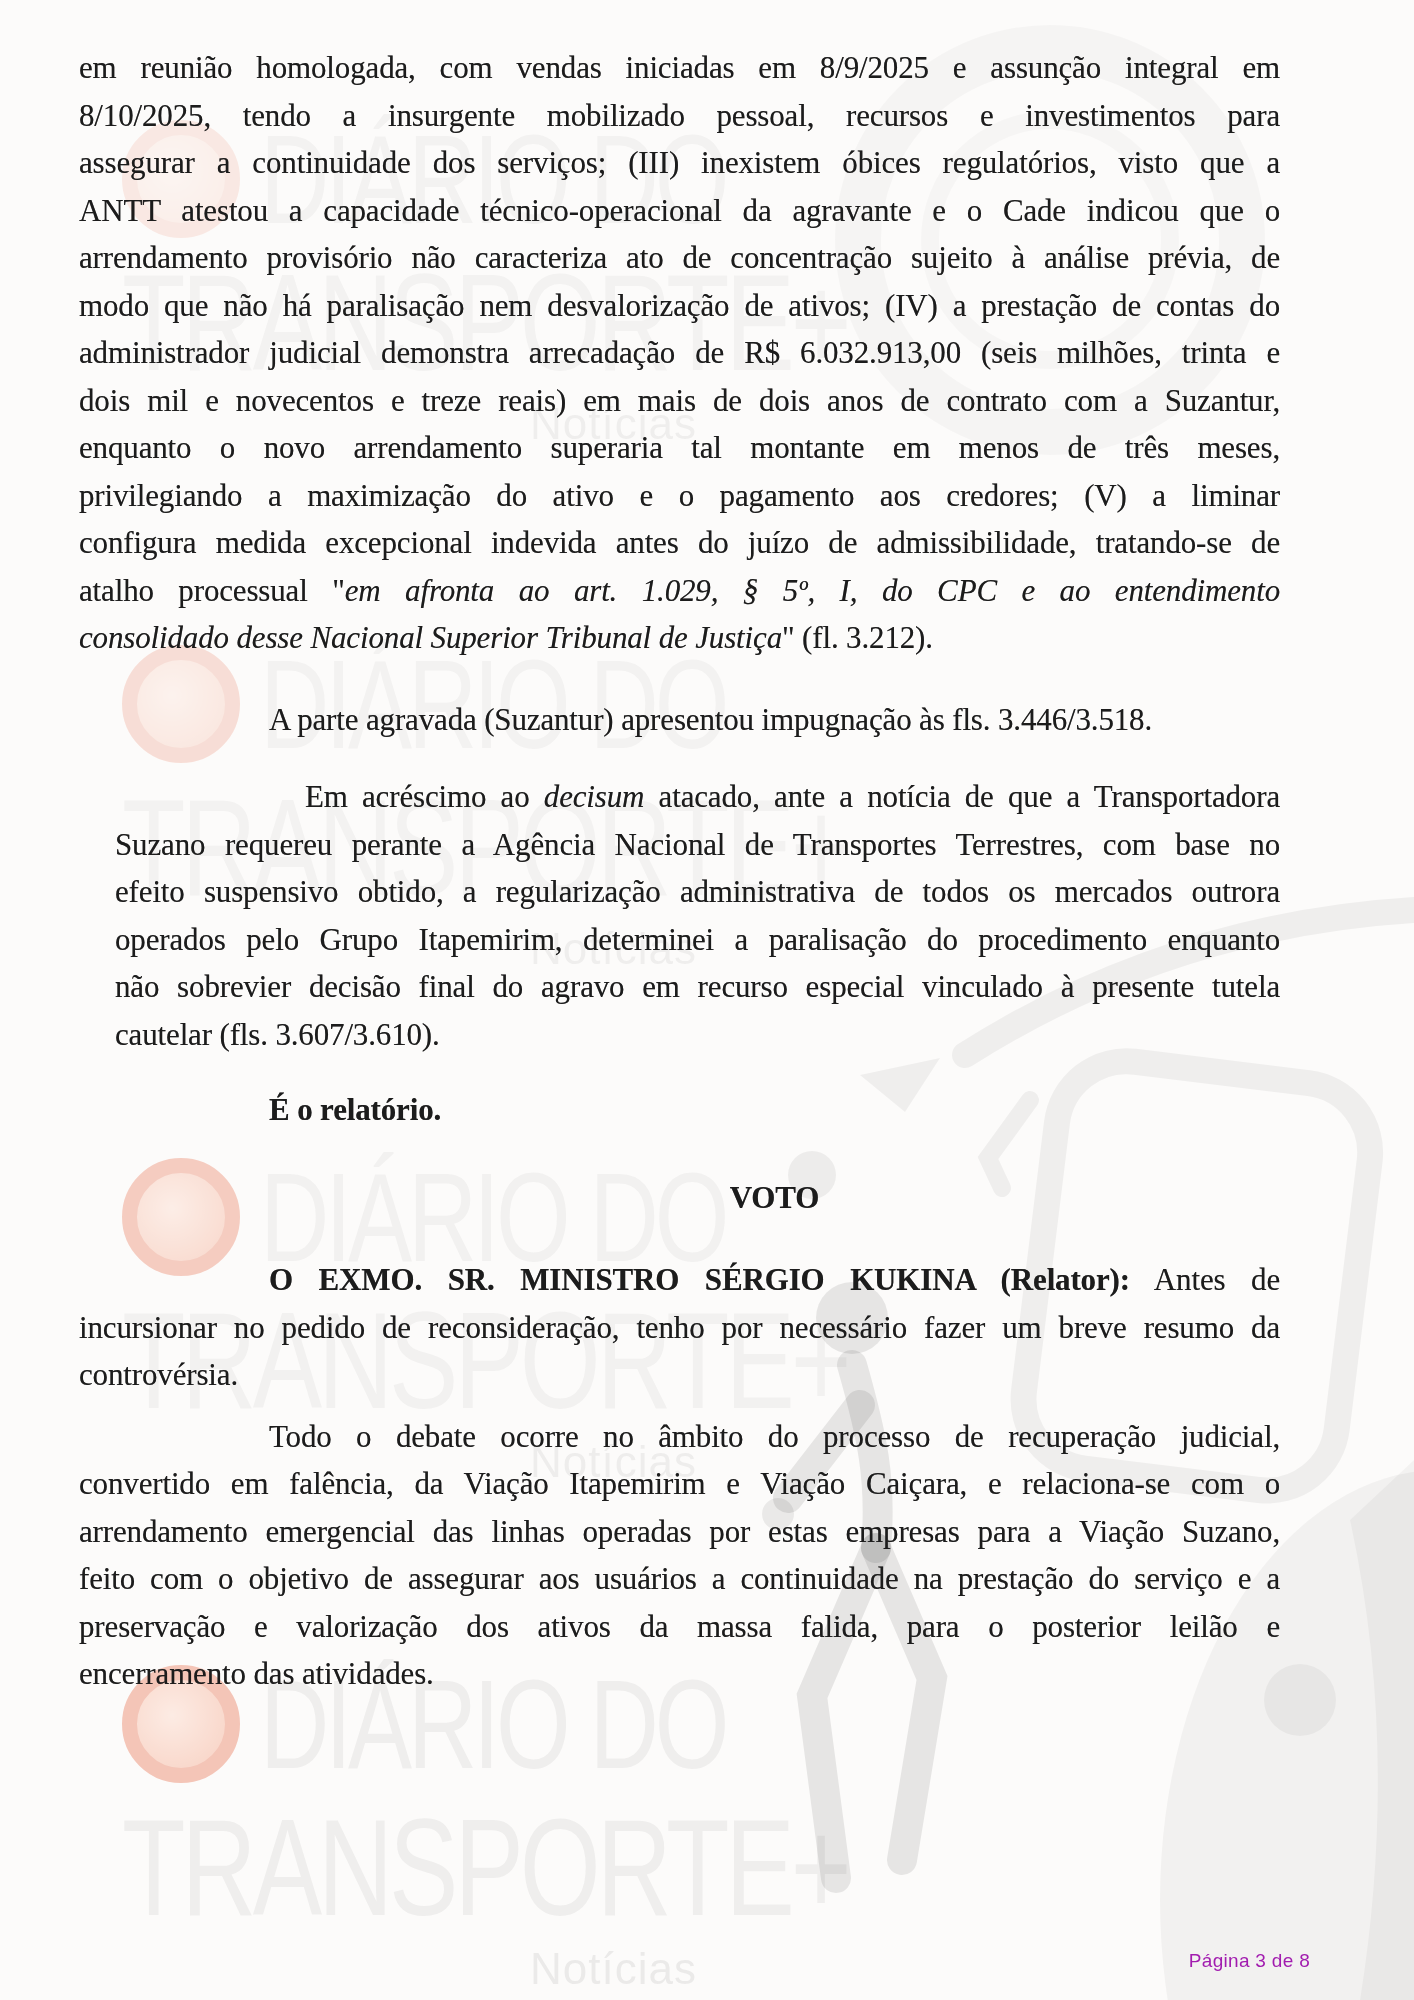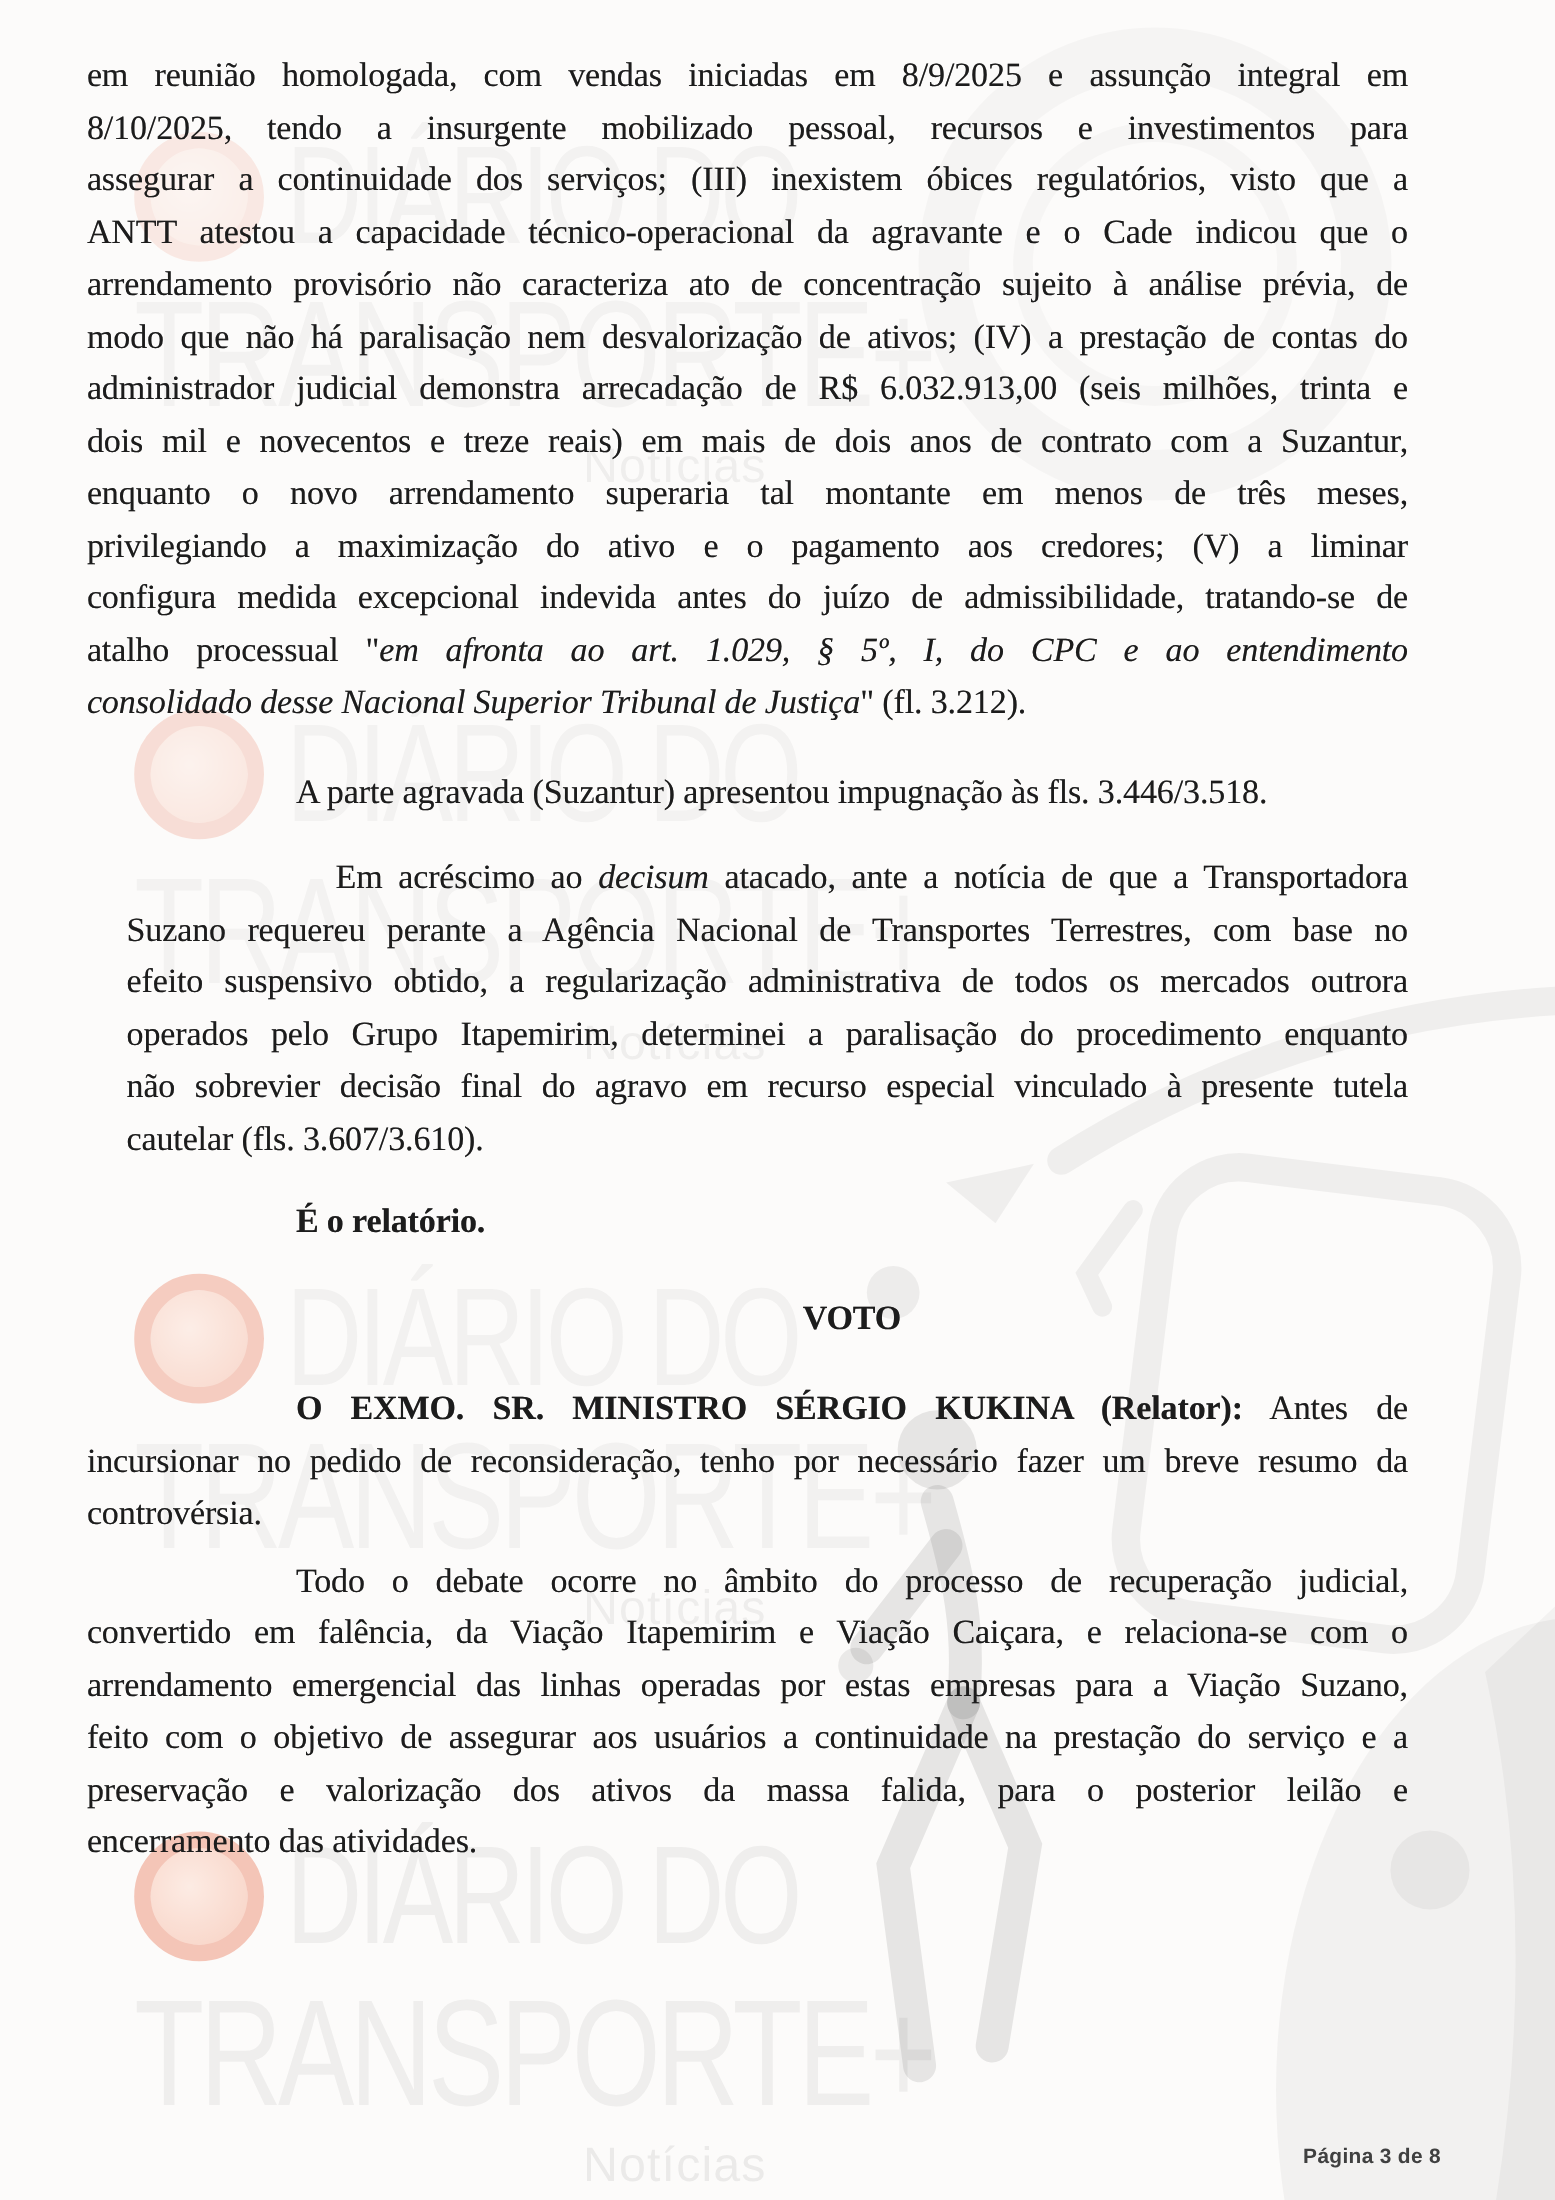--- a/index.html
+++ b/index.html
@@ -64,21 +64,21 @@
   .line.jl{text-align-last:justify;}
   .line.ind{text-indent:190px;}
   .para.center .line{text-align:center;text-align-last:center;text-indent:190px;margin-top:40px;}
   .b{font-weight:bold;}
   .i{font-style:italic;}
   
   .footer{
     position:absolute;z-index:1;
     top:1950px;right:104px;
     font-family:"Liberation Sans", sans-serif;
-    font-size:19px;font-weight:bold;color:#404040;letter-spacing:0.3px;
+    font-size:19px;font-weight:normal;color:#a21caf;letter-spacing:0.3px;
   }
 </style>
 </head>
 <body>
 
 <div class="page">
 
   <div class="wm-layer">
       <div class="wm" style="top: 120px;"><div class="wm-row1">
           <span class="wm-disc" style="opacity: 0.1;"></span>

